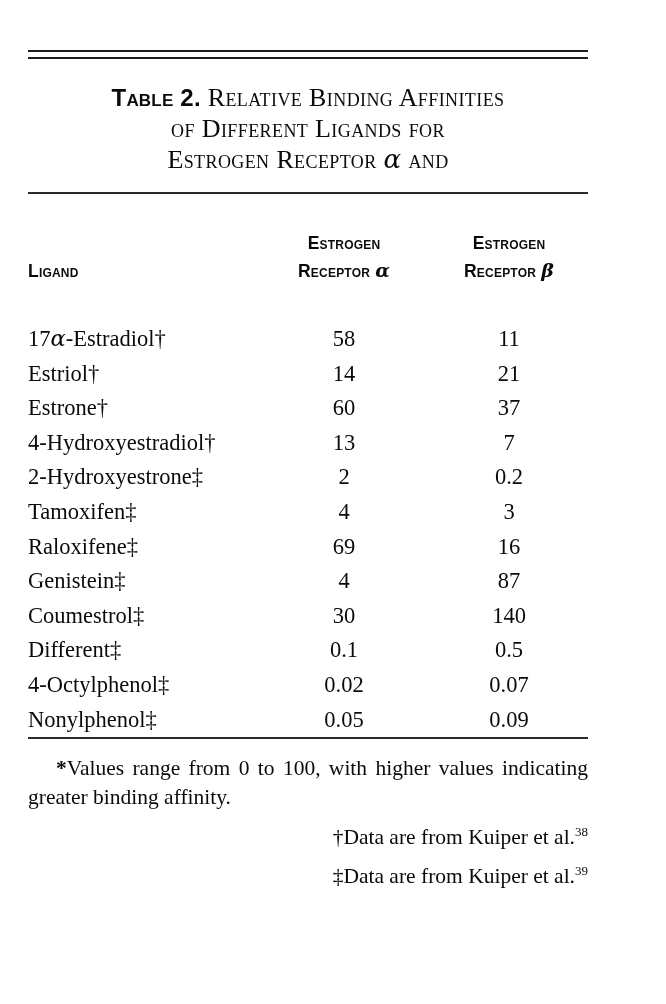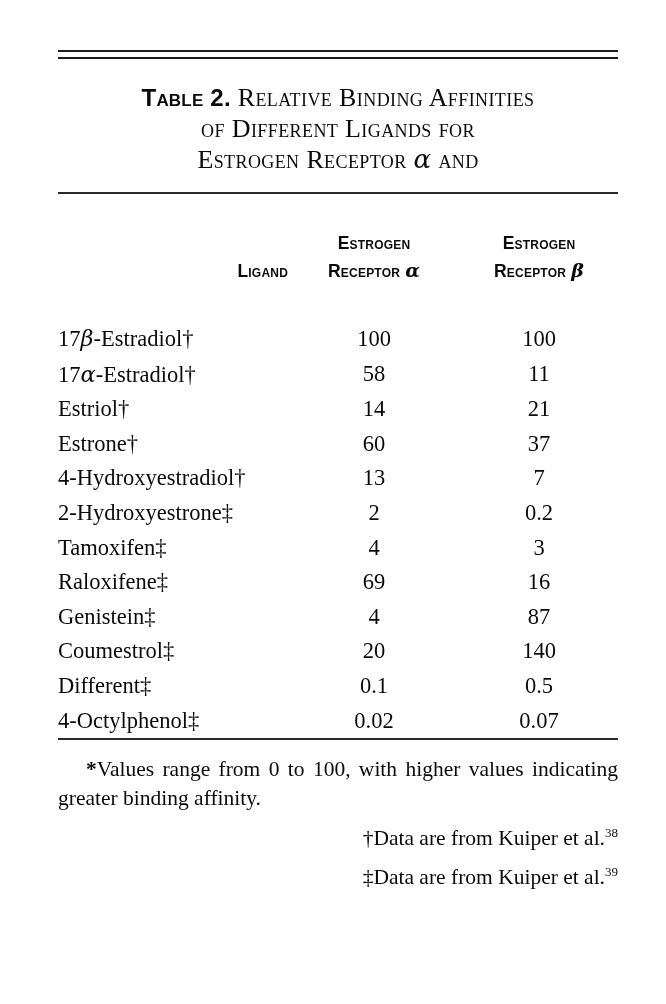--- a/index.html
+++ b/index.html
@@ -13,21 +13,21 @@
     color: #0a0a0a;
     overflow: hidden;
     font-family: "Liberation Serif", serif;
   }
   .sheet {
     width: 666px;
     height: 1004px;
     position: relative;
   }
   .content {
-    margin-left: 58px;
+    margin-left: 28px;
     width: 560px;
   }
   
   .rule-double {
     margin-top: 50px;
     height: 5px;
     border-top: 2px solid #1c1c1c;
     border-bottom: 2px solid #1c1c1c;
   }
   .rule-single {
@@ -76,21 +76,21 @@
   thead th {
     font-family: "Liberation Sans", sans-serif;
     font-weight: bold;
     font-variant: small-caps;
     font-size: 17.5px;
     line-height: 27px;
     vertical-align: bottom;
     padding: 0 0 36px 0;
     letter-spacing: 0.2px;
   }
-  th.th-ligand { text-align: right; }
+  th.th-ligand { text-align: left; }
   th.th-num    { text-align: center; }
   th .greek {
     font-weight: bold;
     font-size: 19px;
   }
   tbody td {
     font-size: 22.5px;
     line-height: 34.6px;
     height: 34.6px;
     padding: 0;
@@ -160,25 +160,20 @@
           </th>
           <th class="th-num">
             <span>Estrogen</span><br>
             <span>Receptor</span>
             <i class="greek">β</i>
           </th>
         </tr>
       </thead>
       <tbody>
           <tr>
-            <td class="ligand">17<i class="greek">β</i>-Estradiol†</td>
-            <td class="num">100</td>
-            <td class="num">100</td>
-          </tr>
-          <tr>
             <td class="ligand">17<i class="greek">α</i>-Estradiol†</td>
             <td class="num">58</td>
             <td class="num">11</td>
           </tr>
           <tr>
             <td class="ligand">Estriol†</td>
             <td class="num">14</td>
             <td class="num">21</td>
           </tr>
           <tr>
@@ -206,32 +201,37 @@
             <td class="num">69</td>
             <td class="num">16</td>
           </tr>
           <tr>
             <td class="ligand">Genistein‡</td>
             <td class="num">4</td>
             <td class="num">87</td>
           </tr>
           <tr>
             <td class="ligand">Coumestrol‡</td>
-            <td class="num">20</td>
+            <td class="num">30</td>
             <td class="num">140</td>
           </tr>
           <tr>
             <td class="ligand">Different‡</td>
             <td class="num">0.1</td>
             <td class="num">0.5</td>
           </tr>
           <tr>
             <td class="ligand">4-Octylphenol‡</td>
             <td class="num">0.02</td>
             <td class="num">0.07</td>
+          </tr>
+          <tr>
+            <td class="ligand">Nonylphenol‡</td>
+            <td class="num">0.05</td>
+            <td class="num">0.09</td>
           </tr>
         </tbody>
     </table>
 
     <div class="rule-bottom"></div>
 
     <div class="footnotes">
       <p class="footnote fn-first">
         <span class="fn-star">*</span><span>Values range from 0 to 100, with higher values indicating greater binding affinity.</span>
       </p>

